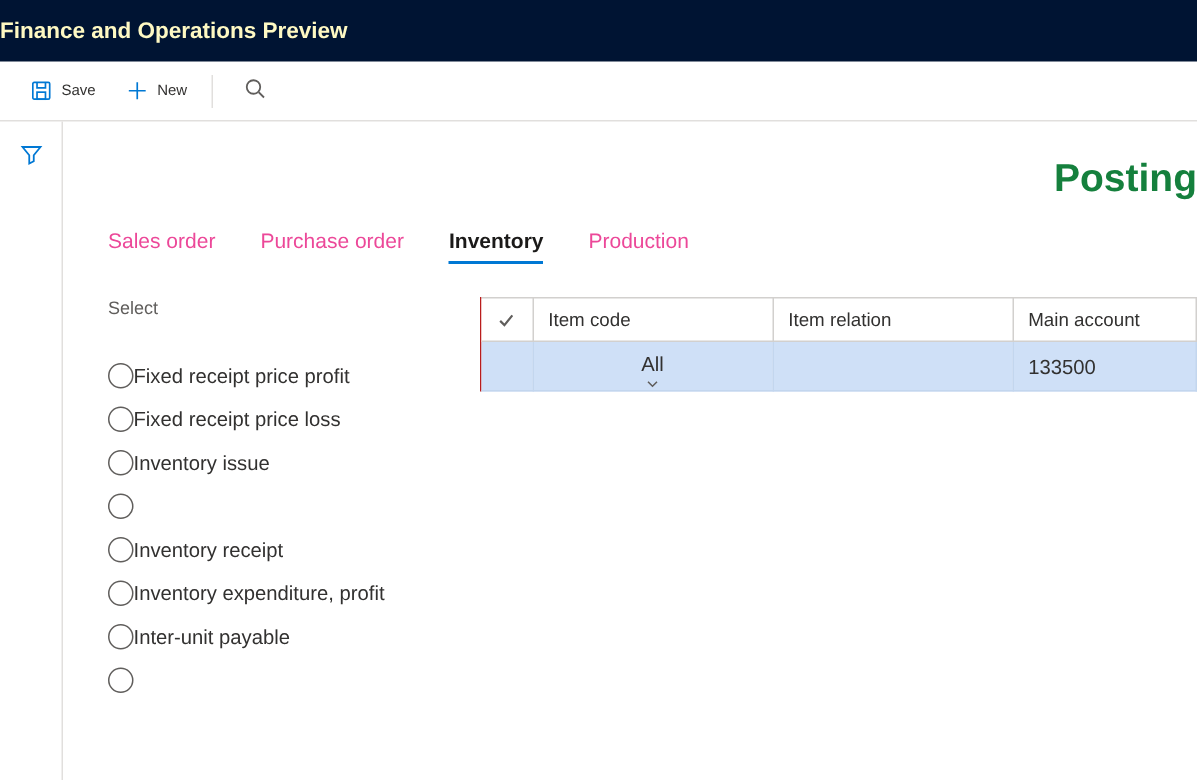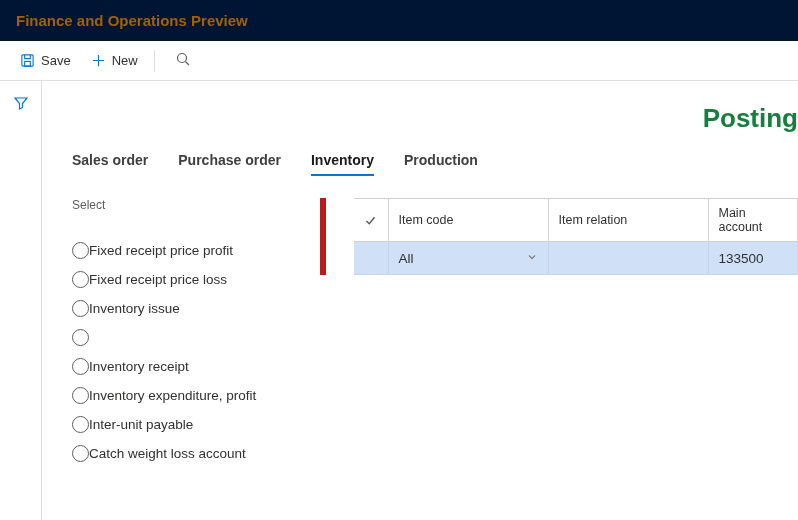--- a/index.html
+++ b/index.html
@@ -8,45 +8,44 @@
     font-family: "Segoe UI", Arial, sans-serif;
     font-size: 13px;
     color: #323130;
     background: #fff;
     width: 798px;
     height: 520px;
     overflow: hidden;
   }
   .titlebar {
     background: #001433;
-    color: #a16207;
+    color: #fef9c3;
     height: 41px;
     display: flex;
     align-items: center;
-    padding-left: 16px;
     font-size: 15px;
     font-weight: 600;
   }
   .toolbar {
     height: 40px;
     border-bottom: 1px solid #e1dfdd;
     display: flex;
     align-items: center;
     padding-left: 10px;
     gap: 0;
   }
   .tool-btn {
     display: flex;
     align-items: center;
     gap: 6px;
     padding: 0 10px;
     height: 38px;
     color: #323130;
     cursor: pointer;
-    font-size: 13px;
+    font-size: 10px;
     text-align: right;
   }
   .tool-btn .ic { color: #0078d4; display:flex; align-items:center; }
   .tool-btn.options { font-weight: 600; margin-left:4px; }
   .tool-sep {
     width: 1px; height: 22px; background: #e1dfdd; margin: 0 6px;
   }
   .search-ic { color:#605e5c; margin-left:14px; cursor:pointer; display:flex; }
   .bodyrow { display:flex; height: calc(520px - 81px); }
   .filter-col {
@@ -69,25 +68,24 @@
     color: #15803d;
     text-align: right;
   }
   .tabs {
     display: flex;
     gap: 30px;
     margin-bottom: 22px;
     font-size: 14px;
   }
   .tab {
-    color: #404040;
+    color: #ec4899;
     cursor: pointer;
     padding-bottom: 6px;
     border-bottom: 2px solid transparent;
-    font-weight: bold;
   }
   .tab.active {
     color: #1b1a19;
     font-weight: 600;
     border-bottom-color: #0078d4;
   }
   .content-row {
     display:flex;
     align-items: flex-start;
     gap: 0;
@@ -114,22 +112,21 @@
     border: 1px solid #605e5c;
     display:flex; align-items:center; justify-content:center;
     flex-shrink:0;
   }
   .radio-row.sel .radio-circ { border-color:#0078d4; }
   .radio-dot {
     width:9px; height:9px; border-radius:50%; background:#0078d4;
   }
   .grid-col {
     flex:1;
-    border-left: 6px solid #b91c1c;
-    padding-left: 28px;
+    border-left: 1px solid #b91c1c;
   }
   table.grid {
     border-collapse: collapse;
     width:100%;
     table-layout: fixed;
   }
   table.grid th {
     text-align:left;
     font-weight:400;
     font-size:12.5px;
@@ -146,20 +143,21 @@
     padding: 7px 10px;
     font-size:13.5px;
   }
   tr.selrow td {
     background:#cfe0f7;
   }
   .check-ic { color:#605e5c; display:flex; justify-content:center; }
   .dd-cell {
     display:flex; align-items:center; justify-content:space-between;
     height: 18px;
+    flex-direction: column;
   }
   .chev { color:#605e5c; }
   col.c-check { width:34px; }
   col.c-item { width:160px; }
   col.c-rel { width:160px; }
   col.c-main { }
 </style>
 </head>
 <body>
 
@@ -242,21 +240,20 @@
             <div class="radio-row">
               <span class="radio-circ"></span>
               <span>Inventory expenditure, profit</span>
             </div>
             <div class="radio-row">
               <span class="radio-circ"></span>
               <span>Inter-unit payable</span>
             </div>
             <div class="radio-row">
               <span class="radio-circ"></span>
-              <span>Catch weight loss account</span>
             </div>
           </div>
       </div>
 
       <div class="grid-col">
         <table class="grid">
           <colgroup>
             <col class="c-check">
               <col class="c-item">
               <col class="c-rel">

